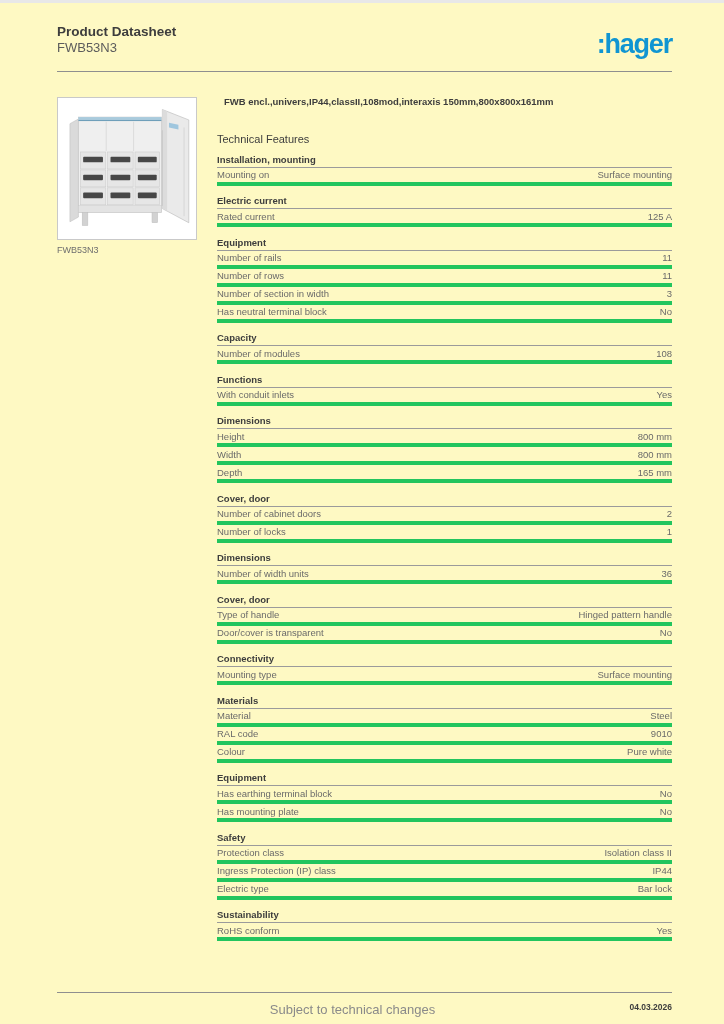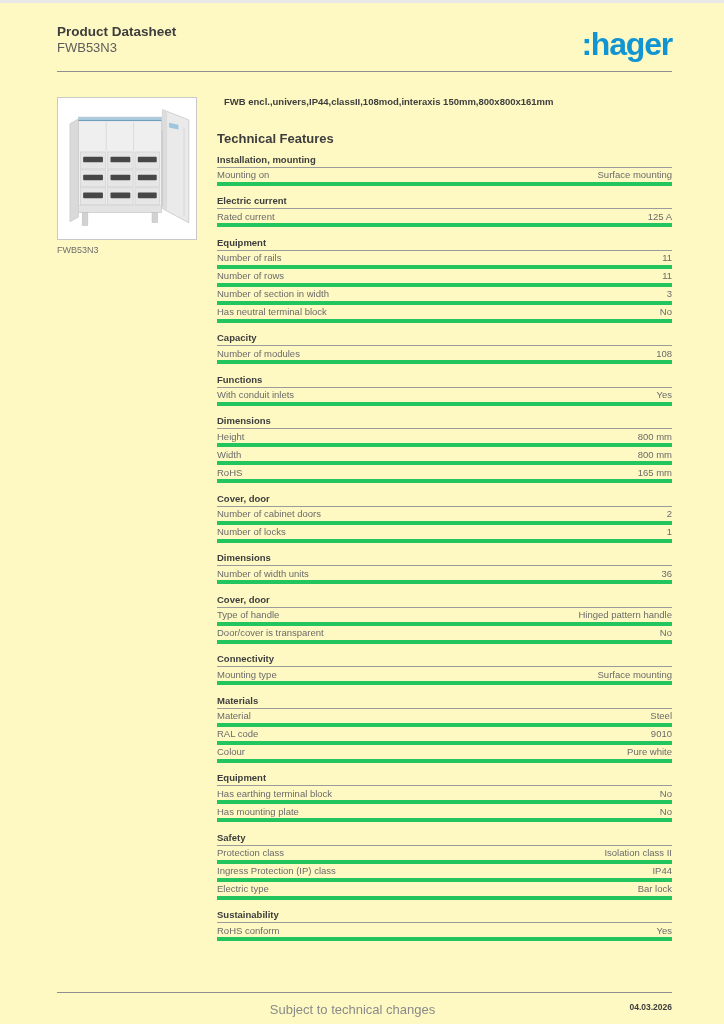--- a/index.html
+++ b/index.html
@@ -31,21 +31,21 @@
     color: #3d3d3d;
     line-height: 16px;
   }
   .doc-subtitle {
     font-size: 13px;
     font-weight: normal;
     color: #5c5c5c;
     line-height: 16px;
   }
   .logo {
-    font-size: 32px;
+    font-size: 27px;
     font-weight: bold;
     letter-spacing: -1.2px;
     line-height: 30px;
     margin-top: 5px;
   }
   .header-rule {
     position: absolute;
     left: 57px;
     top: 68px;
     width: 615px;
@@ -82,22 +82,22 @@
     width: 455px;
   }
   .product-title {
     font-size: 9.5px;
     font-weight: bold;
     color: #3d3d3d;
     line-height: 10px;
     padding-left: 7px;
   }
   .tech-heading {
-    font-size: 13px;
-    font-weight: bold;
+    font-size: 11px;
+    font-weight: normal;
     color: #3d3d3d;
     line-height: 10px;
     margin-top: 27px;
   }
   .section { margin-top: 10.5px; }
   .section-heading {
     font-size: 9.5px;
     font-weight: bold;
     color: #3d3d3d;
     line-height: 10px;
@@ -264,21 +264,21 @@
           <div class="section-heading">Dimensions</div>
           <div class="spec-row">
             <span class="spec-label">Height</span>
             <span class="spec-value">800 mm</span>
           </div>
           <div class="spec-row">
             <span class="spec-label">Width</span>
             <span class="spec-value">800 mm</span>
           </div>
           <div class="spec-row">
-            <span class="spec-label">RoHS</span>
+            <span class="spec-label">Depth</span>
             <span class="spec-value">165 mm</span>
           </div>
         </div>
         <div class="section">
           <div class="section-heading">Cover, door</div>
           <div class="spec-row">
             <span class="spec-label">Number of cabinet doors</span>
             <span class="spec-value">2</span>
           </div>
           <div class="spec-row">

